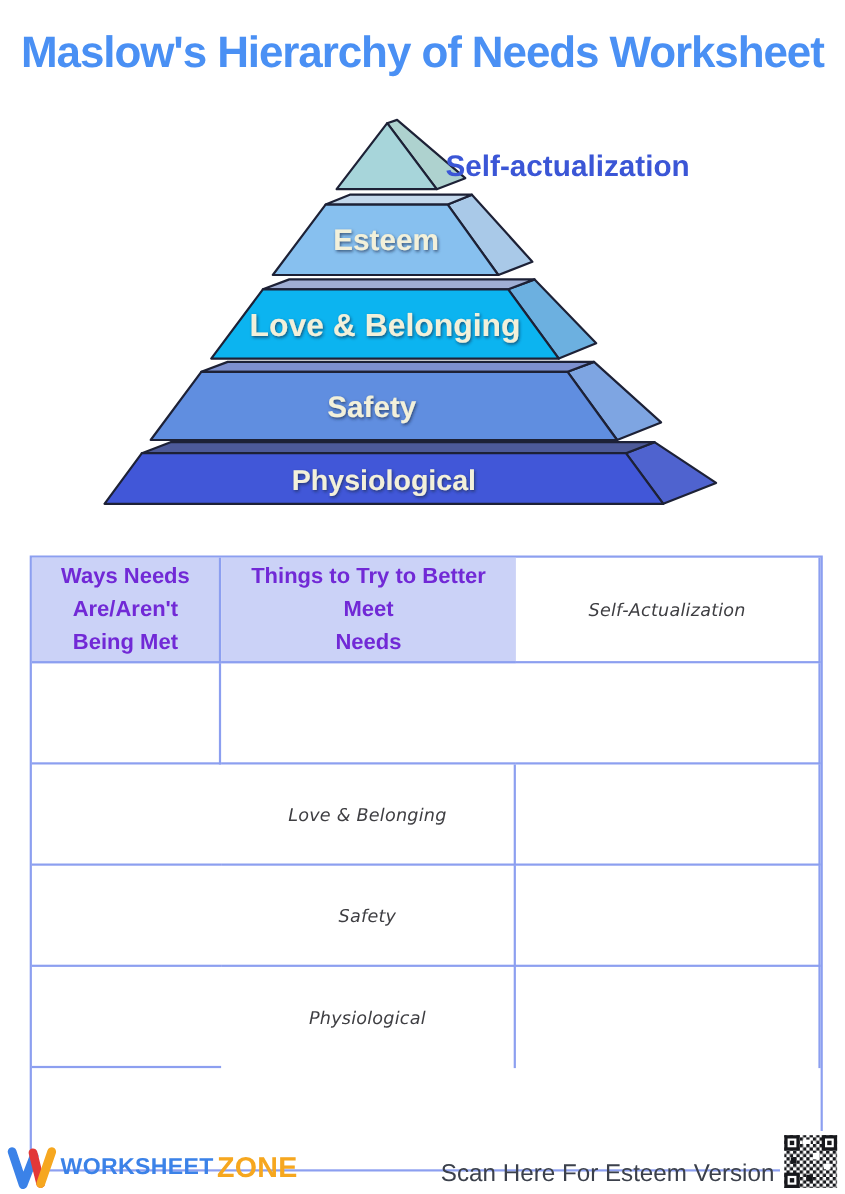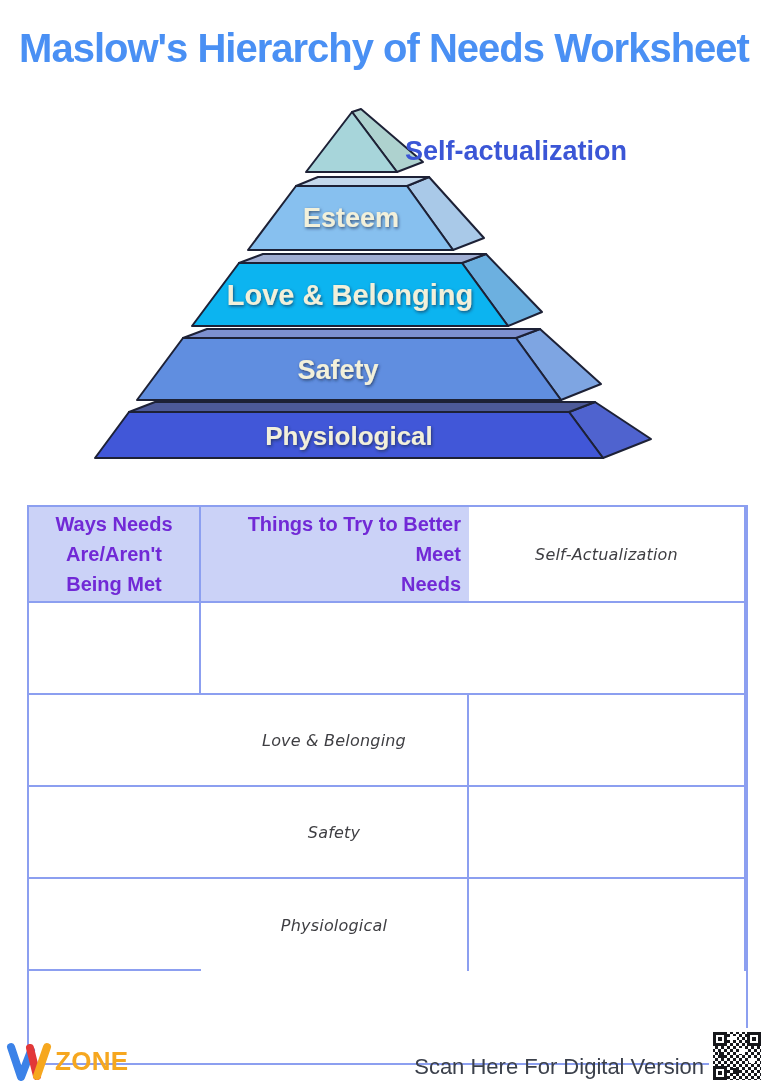--- a/index.html
+++ b/index.html
@@ -14,21 +14,21 @@
   .pyramid-wrap{position:absolute;left:80px;top:100px;width:640px;height:380px;}
   .tier-label{font-family:"Liberation Sans",sans-serif;font-weight:bold;fill:#f2f0da;}
   .apex-label{font-family:"Liberation Sans",sans-serif;font-weight:bold;fill:#3b56d6;}
 
   
   .needs-table{position:absolute;left:27px;top:505px;display:grid;
     grid-template-columns:172px 268px 277px;grid-template-rows:96px repeat(5,92px);
     border:2px solid #8c9ff0;background:#ffffff;}
   .cell{border-right:2px solid #8c9ff0;border-bottom:2px solid #8c9ff0;
     display:flex;align-items:center;justify-content:center;}
-  .cell.last-col{border-right:none;text-align:right;}
+  .cell.last-col{border-right:none;}
   .cell.last-row{border-bottom:none;}
   .th{background:#cbd2f7;color:#7129d6;font-weight:bold;font-size:20px;
     text-align:center;line-height:1.5;white-space:pre-line;padding:0 8px;}
   .row-label{font-family:"DejaVu Sans",sans-serif;font-style:italic;font-size:16px;
     color:#3e3e42;letter-spacing:0.2px;white-space:nowrap;}
 
   
   .brand{position:absolute;left:6px;top:1040px;display:flex;align-items:center;gap:3px;}
   .brand-word1{color:#3b82e8;font-weight:bold;font-size:21px;letter-spacing:0.3px;}
   .brand-word2{color:#f6a71f;font-weight:bold;font-size:26px;letter-spacing:0.3px;}
@@ -121,24 +121,25 @@
     <div class="cell last-row"></div>
     <div class="cell last-col last-row"></div>
   </div>
 
   <div class="brand">
     <svg width="46" height="42" viewBox="0 0 46 42">
       <path d="M5 7 L15 37 L25 11" fill="none" stroke="#3b82e8" stroke-width="8" stroke-linecap="round" stroke-linejoin="round"></path>
       <path d="M24 8 L31 36" fill="none" stroke="#e23838" stroke-width="8" stroke-linecap="round"></path>
       <path d="M31 36 L41 7" fill="none" stroke="#f6a71f" stroke-width="8" stroke-linecap="round"></path>
     </svg>
+    <span class="brand-word1">WORKSHEET</span>
       <span class="brand-word2">ZONE</span>
   </div>
 
-  <div class="scan-label">Scan Here For Digital Version</div>
+  <div class="scan-label">Scan Here For Esteem Version</div>
   <svg class="qr" width="56" height="56" viewBox="0 0 56 56">
     <rect width="56" height="56" fill="#ffffff"></rect>
     <defs>
       <pattern id="qrm" width="6" height="6" patternUnits="userSpaceOnUse">
         <rect width="6" height="6" fill="#ffffff"></rect>
         <rect width="3" height="3" fill="#17181c"></rect>
         <rect x="3" y="3" width="3" height="3" fill="#17181c"></rect>
       </pattern>
     </defs>
     <rect x="4" y="4" width="48" height="48" fill="url(#qrm)"></rect>

